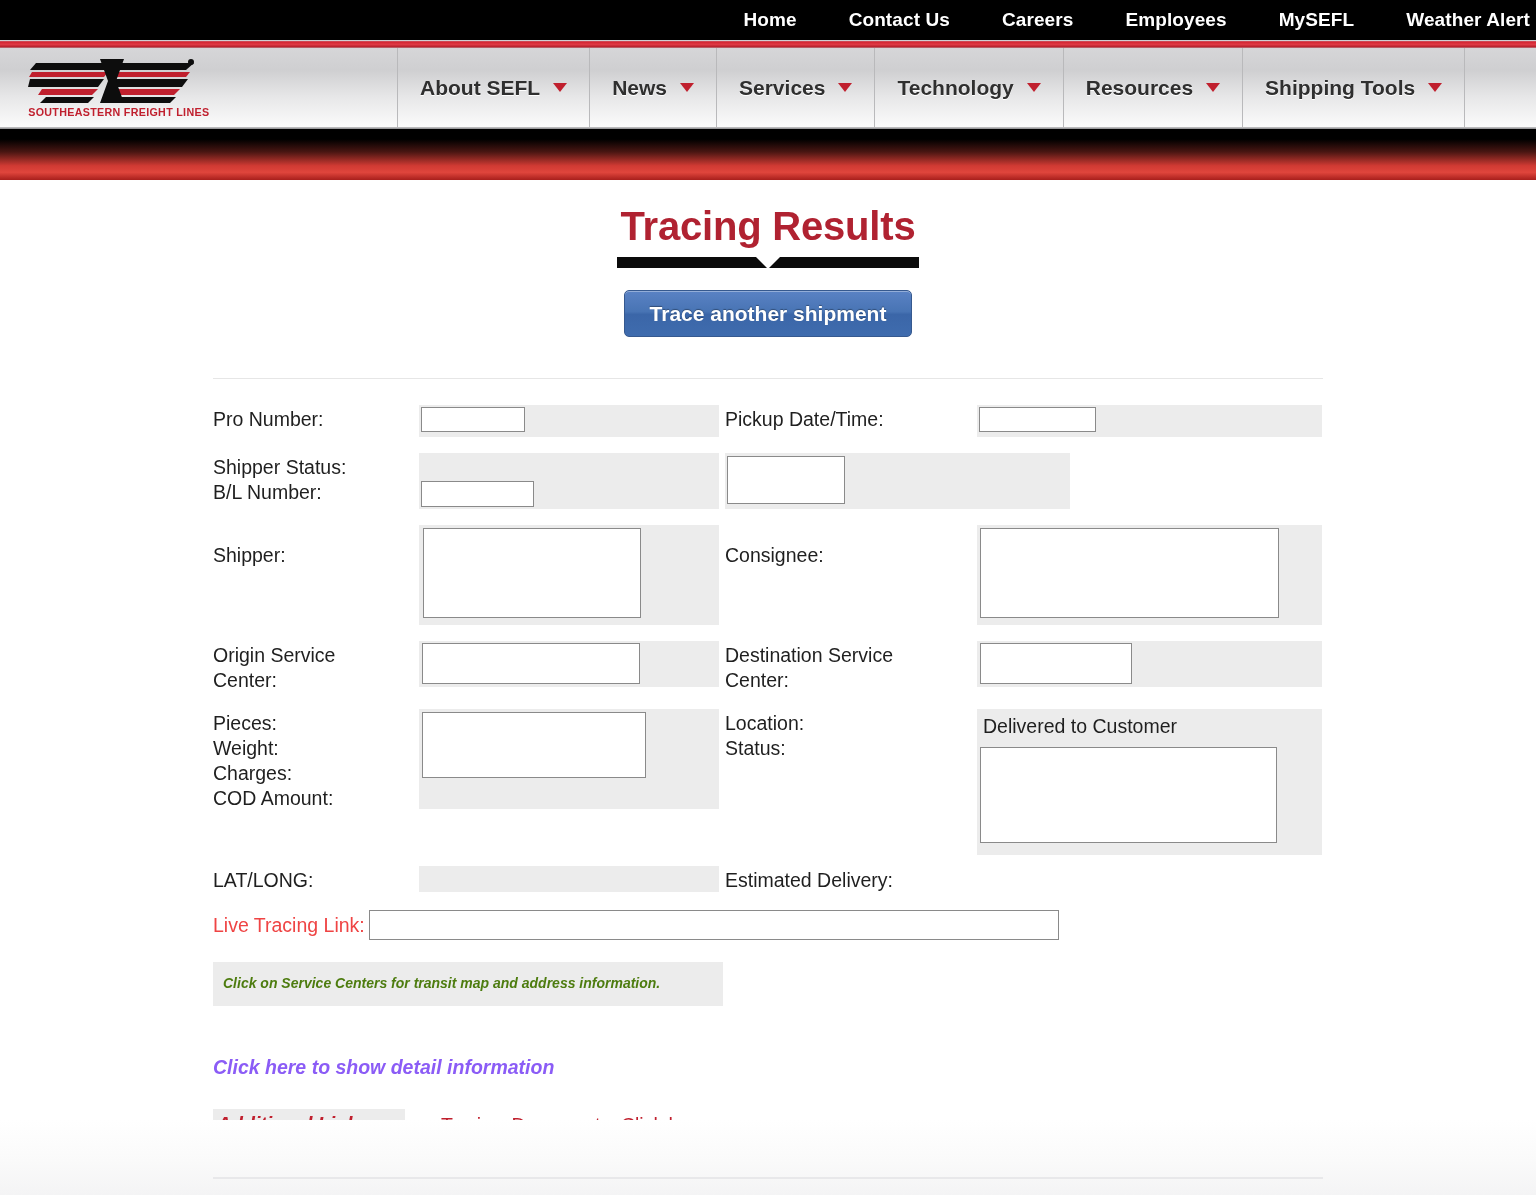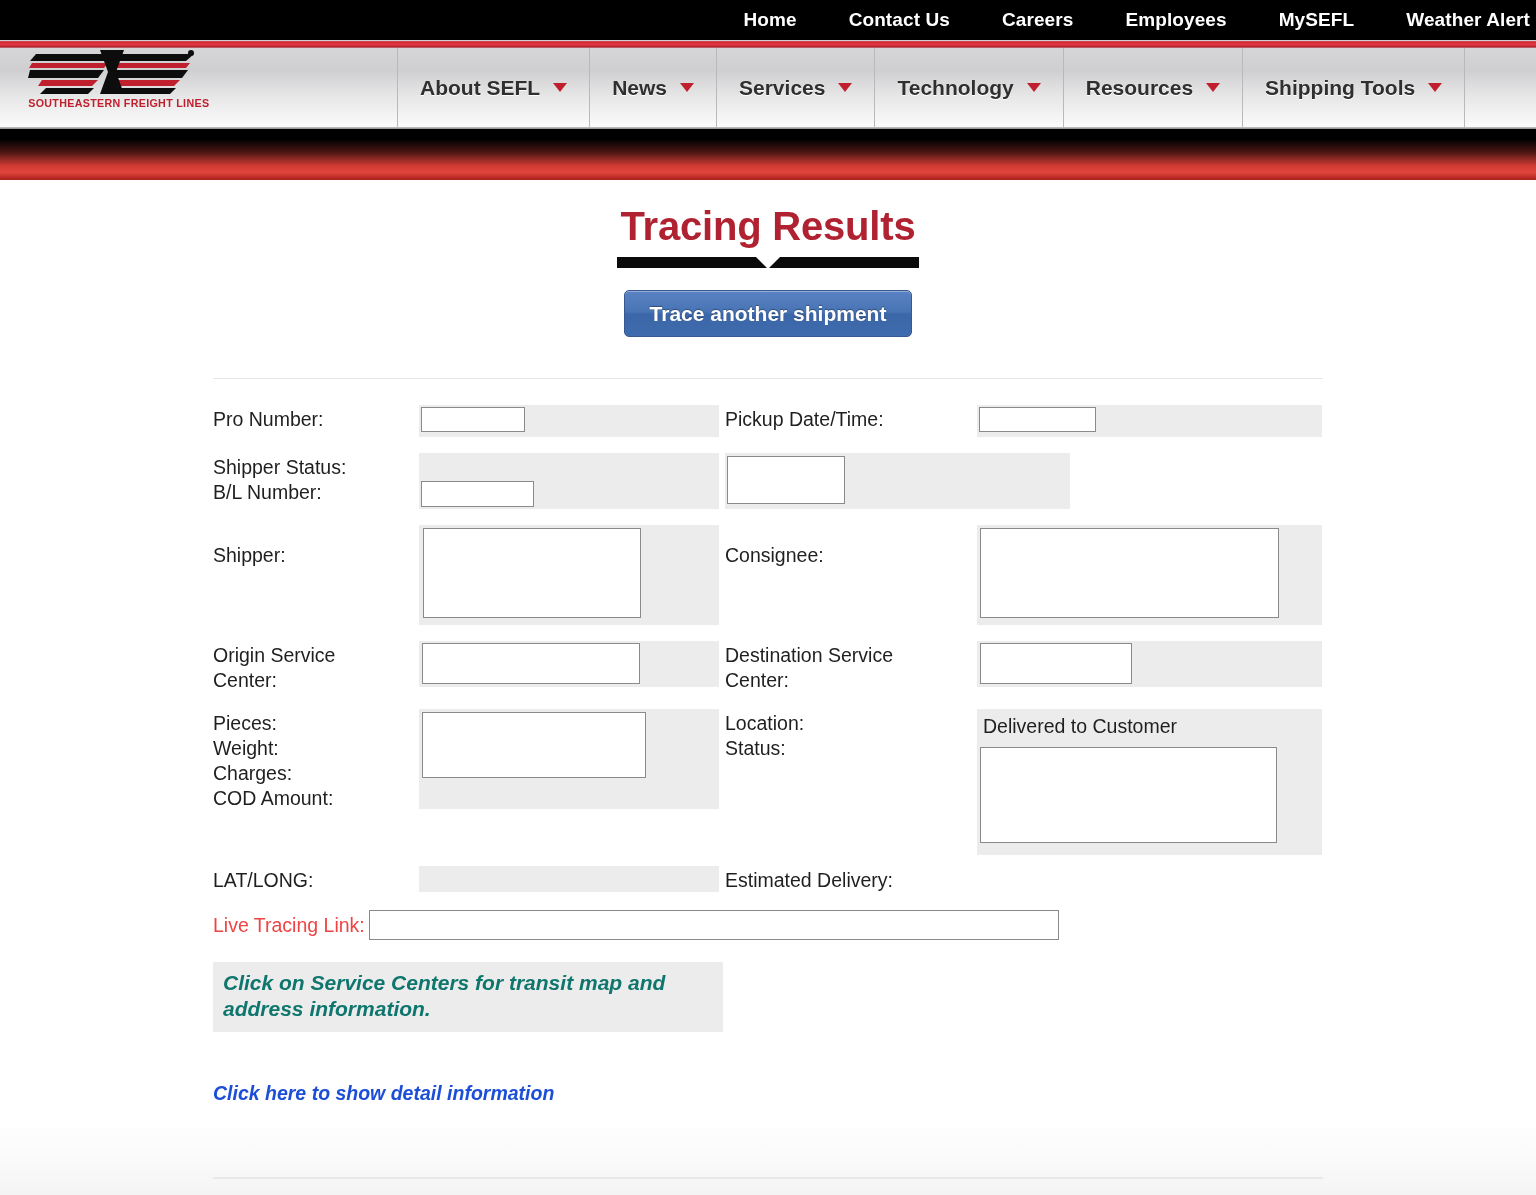--- a/index.html
+++ b/index.html
@@ -43,21 +43,21 @@
   .main-nav {
     height: 80px;
     display: flex;
     align-items: stretch;
     background: linear-gradient(to bottom, #d6d6d8 0%, #cfcfd1 28%, #e7e7e8 62%, #fbfbfb 100%);
     border-bottom: 1px solid #b9b9bb;
   }
   .logo-cell {
     width: 398px;
     display: flex;
-    align-items: flex-start;
+    align-items: center;
     padding-left: 28px;
     border-right: 1px solid #b9b9bb;
   }
   .logo {
     position: relative;
     width: 168px;
     height: 62px;
   }
   .logo-wordmark {
     position: absolute;
@@ -258,33 +258,33 @@
     border: 1px solid #8a8a8a;
     background: #ffffff;
     margin-left: 4px;
   }
 
   .note-box {
     background: #ececec;
     width: 510px;
     margin-top: 22px;
     padding: 8px 10px 10px 10px;
-    font-size: 21px;
+    font-size: 14px;
     font-weight: bold;
     font-style: italic;
-    color: #0f766e;
+    color: #4d7c0f;
     line-height: 26px;
   }
 
   .detail-link {
     margin-top: 50px;
     font-size: 19.5px;
     font-weight: bold;
     font-style: italic;
-    color: #1d4ed8;
+    color: #8b5cf6;
     text-decoration: none;
     display: inline-block;
     cursor: pointer;
   }
 
   .addl-row {
     display: flex;
     align-items: center;
     margin-top: 30px;
   }

